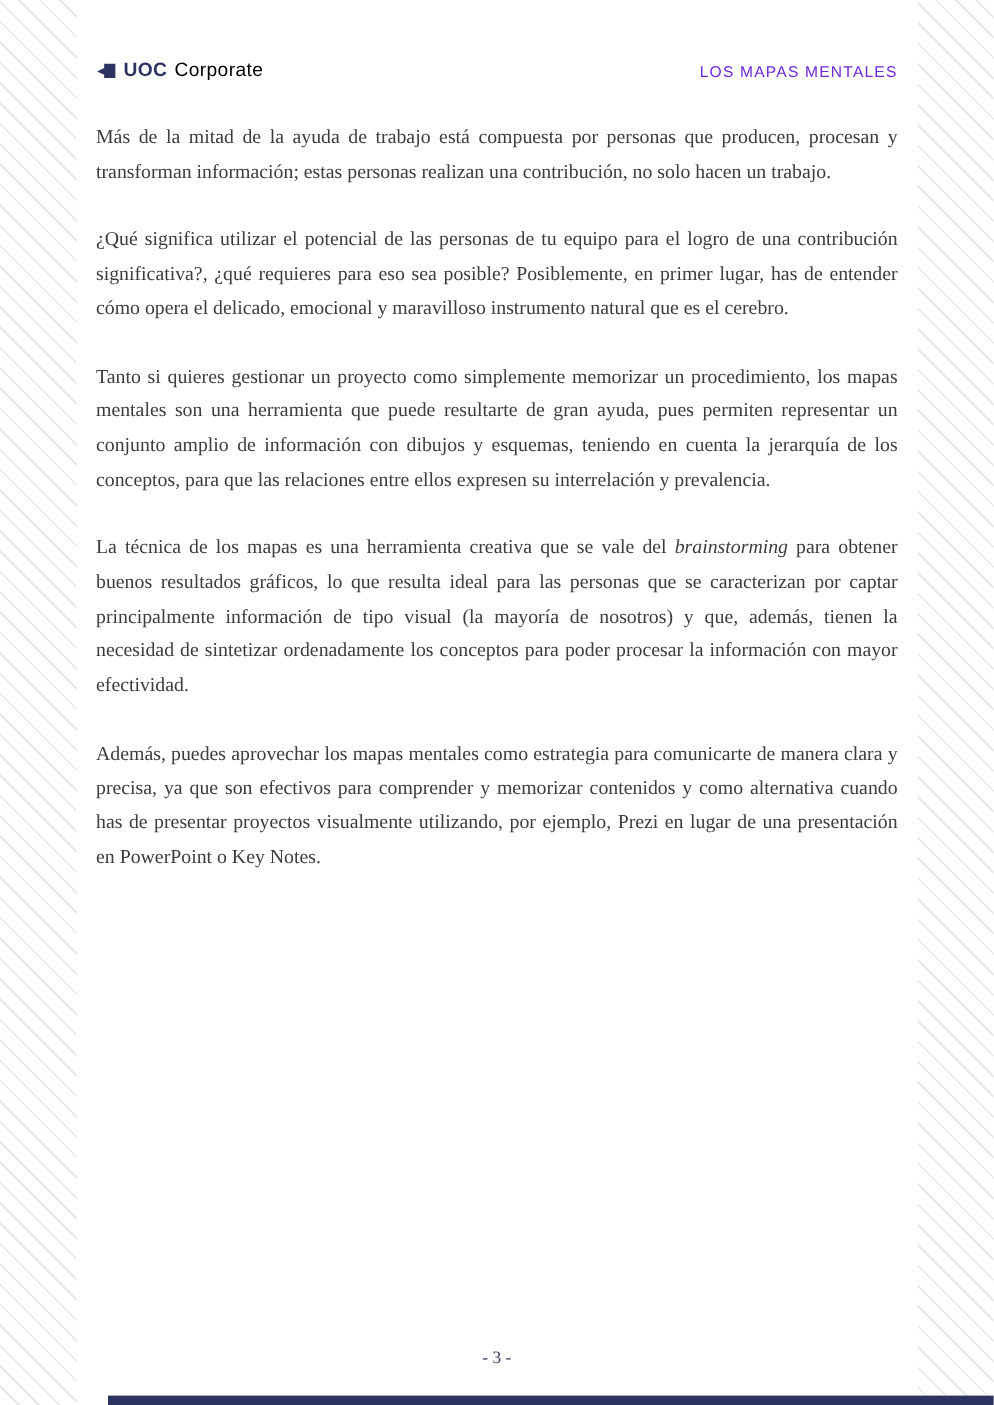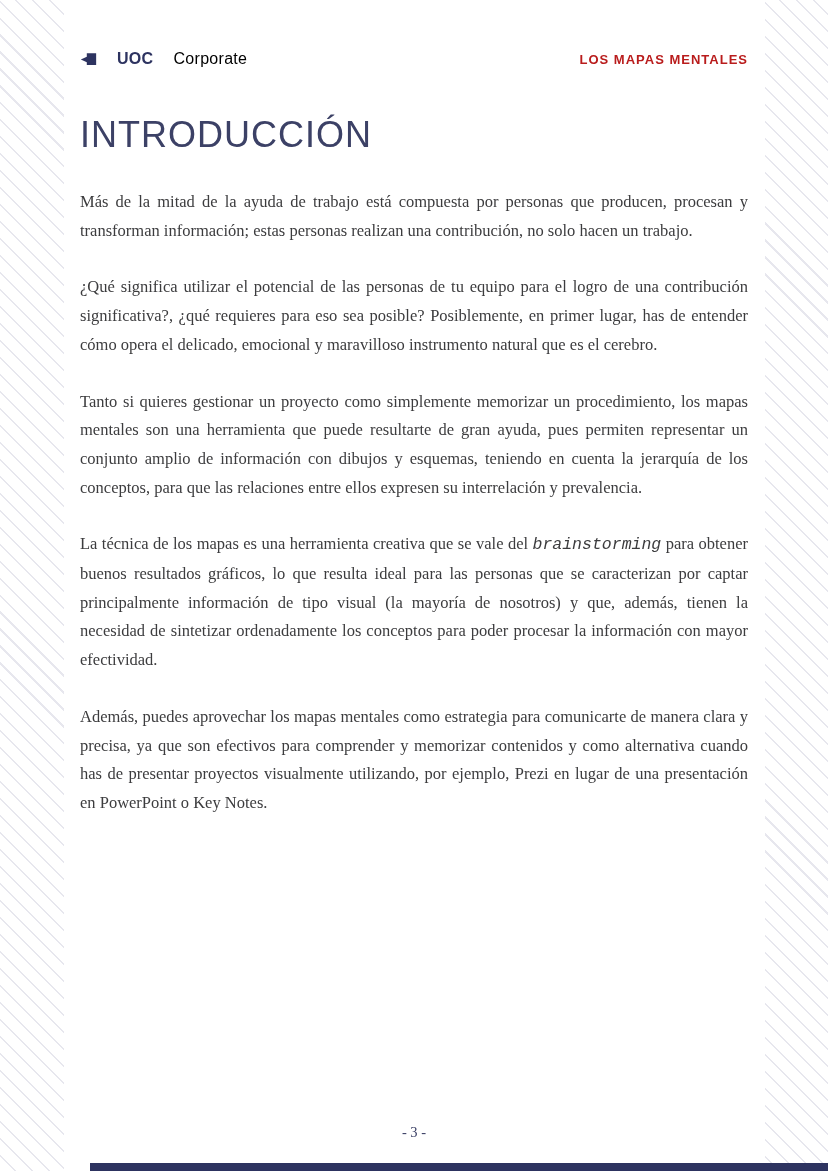--- a/index.html
+++ b/index.html
@@ -31,40 +31,40 @@
   .page-header {
     margin-top: 50px;
     display: flex;
     justify-content: space-between;
     align-items: center;
     font-family: "Liberation Sans", sans-serif;
   }
   .brand {
     display: flex;
     align-items: center;
-    gap: 20px;
+    gap: 6px;
   }
   .brand .logo-icon svg { display: block; }
   .brand .brand-name {
     color: #2d3360;
     font-weight: bold;
     font-size: 16px;
     letter-spacing: 0.3px;
   }
   .brand .brand-suffix {
     color: #000000;
     font-size: 16px;
     font-weight: normal;
     letter-spacing: 0.3px;
   }
   .running-title {
-    color: #b91c1c;
+    color: #6d28d9;
     font-size: 13px;
     letter-spacing: 1px;
-    font-weight: bold;
+    font-weight: normal;
   }
 
   
   h1.doc-title {
     margin: 46px 0 0 0;
     font-family: "Liberation Sans", sans-serif;
     font-weight: 300;
     font-size: 36px;
     letter-spacing: 1px;
     color: #3c4166;
@@ -77,21 +77,21 @@
   }
   .body-text p {
     margin: 0 0 28px 0;
     font-size: 16.5px;
     line-height: 1.74;
     color: #3c3c3e;
     text-align: justify;
     hyphens: auto;
     -webkit-hyphens: auto;
   }
-  .body-text em { font-style: italic; font-family: Liberation Mono, monospace; }
+  .body-text em { font-style: italic; }
 
   
   .page-footer {
     position: absolute;
     bottom: 30px;
     left: 0;
     width: 100%;
     text-align: center;
     font-size: 14.5px;
     color: #3c4166;
@@ -118,21 +118,20 @@
         <svg width="17" height="15" viewBox="0 0 20 17" aria-hidden="true">
           <path d="M19 1 v14 H8 v-3.2 L1 8.5 8 5.2 V1 z" fill="#2d3360"></path>
         </svg>
       </span>
       <span class="brand-name">UOC</span>
       <span class="brand-suffix">Corporate</span>
     </div>
     <div class="running-title">LOS MAPAS MENTALES</div>
   </header>
 
-  <h1 class="doc-title">INTRODUCCIÓN</h1>
 
   <main class="body-text">
       <p lang="es"><span>Más de la mitad de la ayuda de trabajo está compuesta por personas que producen, procesan y transforman información; estas personas realizan una contribución, no solo hacen un trabajo.</span></p>
       <p lang="es"><span>¿Qué significa utilizar el potencial de las personas de tu equipo para el logro de una contribución significativa?, ¿qué requieres para eso sea posible? Posiblemente, en primer lugar, has de entender cómo opera el delicado, emocional y maravilloso instrumento natural que es el cerebro.</span></p>
       <p lang="es"><span>Tanto si quieres gestionar un proyecto como simplemente memorizar un procedimiento, los mapas mentales son una herramienta que puede resultarte de gran ayuda, pues permiten representar un conjunto amplio de información con dibujos y esquemas, teniendo en cuenta la jerarquía de los conceptos, para que las relaciones entre ellos expresen su interrelación y prevalencia.</span></p>
       <p lang="es"><span>La técnica de los mapas es una herramienta creativa que se vale del </span><em>brainstorming</em><span> para obtener buenos resultados gráficos, lo que resulta ideal para las personas que se caracterizan por captar principalmente información de tipo visual (la mayoría de nosotros) y que, además, tienen la necesidad de sintetizar ordenadamente los conceptos para poder procesar la información con mayor efectividad.</span></p>
       <p lang="es"><span>Además, puedes aprovechar los mapas mentales como estrategia para comunicarte de manera clara y precisa, ya que son efectivos para comprender y memorizar contenidos y como alternativa cuando has de presentar proyectos visualmente utilizando, por ejemplo, Prezi en lugar de una presentación en PowerPoint o Key Notes.</span></p>
     </main>
 
 </div>

